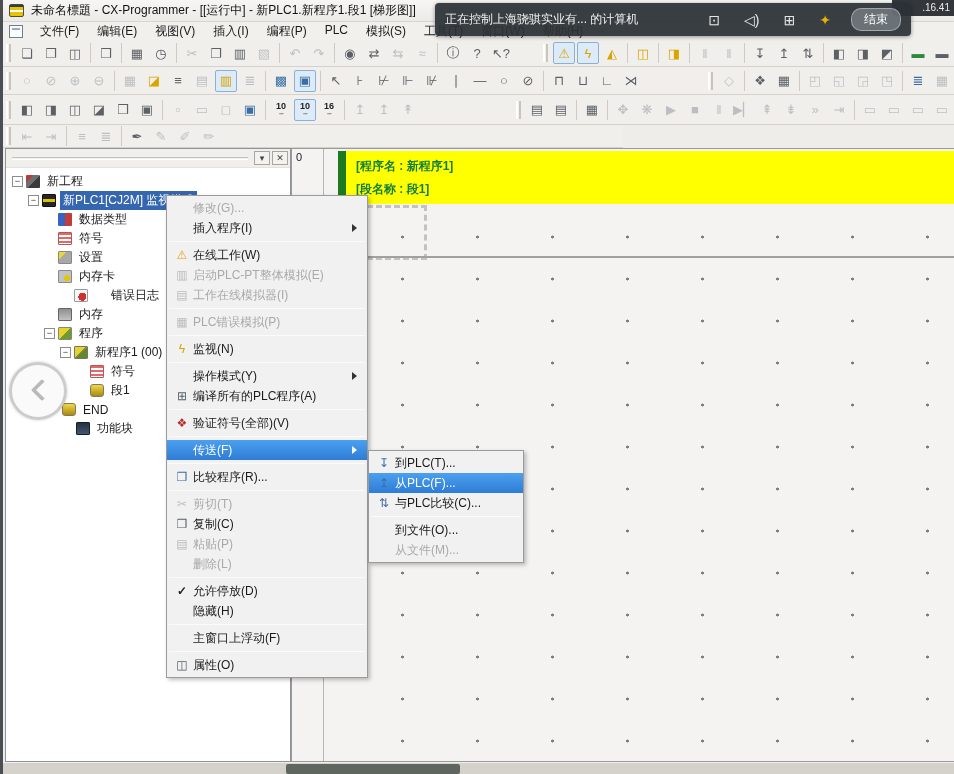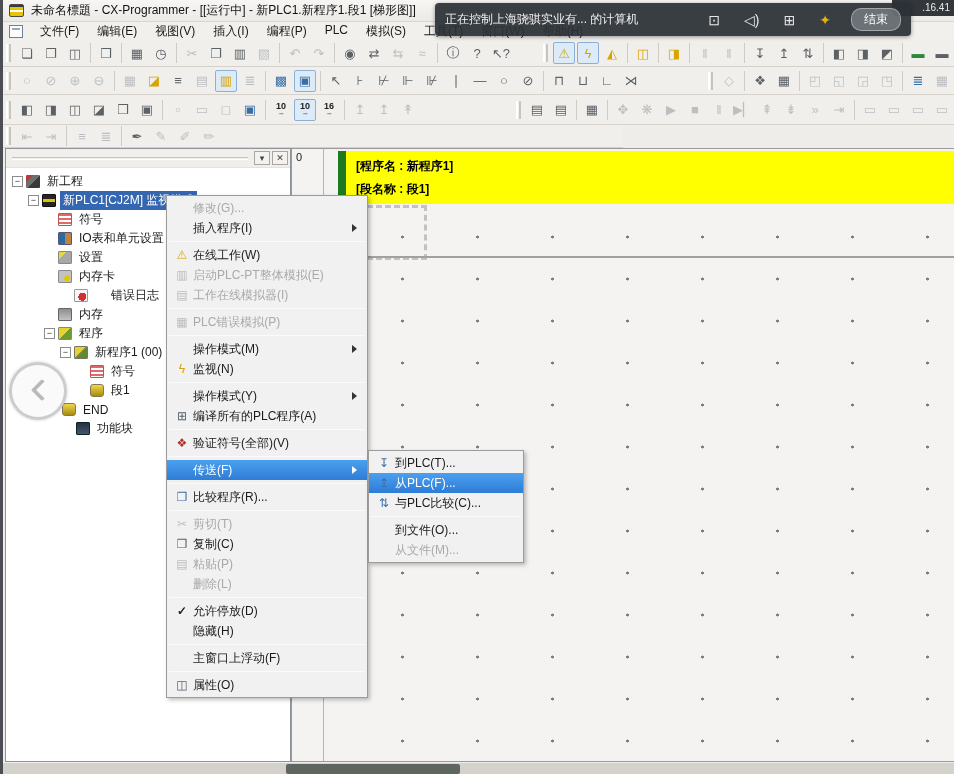--- a/index.html
+++ b/index.html
@@ -66,21 +66,21 @@
   .ti-program { background:linear-gradient(135deg,#e8d22e 50%,#6f9a2f 50%); border:1px solid #887;}
   .ti-program1 { background:linear-gradient(135deg,#e8d22e 45%,#8a8a3a 45%, #8a8a3a 55%, #5f8a2f 55%); border:1px solid #776;}
   .ti-section { background:linear-gradient(#f0d84a,#a88a10); border:1px solid #875; border-radius:3px;}
   .ti-funcblock { background:linear-gradient(#223246,#44566e); border:1px solid #122;}
   
   .ladder { position:absolute; left:288px; top:148px; right:0; bottom:12px; background:#f4f3f1; border:1px solid #9a9a9a; border-right:none;}
   .rung-col { position:absolute; left:0; top:0; width:32px; bottom:0; border-right:1px solid #b5b5b5; background:#f4f3f1;}
   .rung-cell { height:47px; border-bottom:1px solid #b5b5b5; font-size:11px; padding:2px 0 0 4px; color:#222;}
   .banner { position:absolute; left:46px; right:0; top:2px; height:53px; background:#ffff00; }
   .banner .gbar { position:absolute; left:0; top:0; width:8px; height:100%; background:#1e7a1e; }
-  .banner .bline { position:absolute; left:18px; font-size:12px; color:#000000; font-weight:bold; white-space:nowrap;}
+  .banner .bline { position:absolute; left:18px; font-size:12px; color:#15803d; font-weight:bold; white-space:nowrap;}
   .banner .l1 { top:7px; } .banner .l2 { top:30px; }
   .grid-area { position:absolute; left:46px; right:0; top:55px; bottom:0;
     background-image:radial-gradient(circle,#7e7e7e 1.2px,transparent 1.8px);
     background-size:75px 42px; background-position:27px 12px; }
   .rung-line { position:absolute; left:0; right:0; top:52px; height:2px; background:#a0a0a0;}
   .rung-line .hatch { position:absolute; left:-46px; width:72px; top:-2px; height:6px;
     background:repeating-linear-gradient(45deg,#bbb 0 2px,#f2f2f2 2px 4px);}
   .sel-cell { position:absolute; left:2px; top:1px; width:87px; height:55px; border:3px dashed #c2c2c2; background:transparent;}
   
   .cmenu { position:absolute; background:#f1f1f1; border:1px solid #9b9b9b; box-shadow:2px 2px 4px rgba(0,0,0,.25);
@@ -309,27 +309,27 @@
           <div class="ti ti-project"></div>
           <div class="tlabel">新工程</div>
         </div>
         <div class="tree-row" style="padding-left: 22px;">
           <div class="exp">−</div>
           <div class="ti ti-plc"></div>
           <div class="tlabel sel">新PLC1[CJ2M] 监视模式</div>
         </div>
         <div class="tree-row" style="padding-left: 38px;">
           <div class="exp-space"></div>
+          <div class="ti ti-datatype"></div>
+          <div class="tlabel">数据类型</div>
+        </div>
+        <div class="tree-row" style="padding-left: 38px;">
+          <div class="exp-space"></div>
           <div class="ti ti-symbols"></div>
           <div class="tlabel">符号</div>
-        </div>
-        <div class="tree-row" style="padding-left: 38px;">
-          <div class="exp-space"></div>
-          <div class="ti ti-iotable"></div>
-          <div class="tlabel">IO表和单元设置</div>
         </div>
         <div class="tree-row" style="padding-left: 38px;">
           <div class="exp-space"></div>
           <div class="ti ti-settings"></div>
           <div class="tlabel">设置</div>
         </div>
         <div class="tree-row" style="padding-left: 38px; font-family: Liberation Serif, serif;">
           <div class="exp-space"></div>
           <div class="ti ti-memcard"></div>
           <div class="tlabel">内存卡</div>
@@ -416,25 +416,20 @@
       <div class="cm-item dis">
         <div class="cm-ic ">▤</div>
         <div class="cm-label">工作在线模拟器(I)</div>
       </div>
       <div class="cm-sep"></div>
       <div class="cm-item dis">
         <div class="cm-ic ">▦</div>
         <div class="cm-label">PLC错误模拟(P)</div>
       </div>
       <div class="cm-sep"></div>
-      <div class="cm-item">
-        <div class="cm-ic"></div>
-        <div class="cm-label">操作模式(M)</div>
-        <div class="cm-arrow"></div>
-      </div>
       <div class="cm-item">
         <div class="cm-ic ic-yel">ϟ</div>
         <div class="cm-label">监视(N)</div>
       </div>
       <div class="cm-sep"></div>
       <div class="cm-item">
         <div class="cm-ic"></div>
         <div class="cm-label">操作模式(Y)</div>
         <div class="cm-arrow"></div>
       </div>

